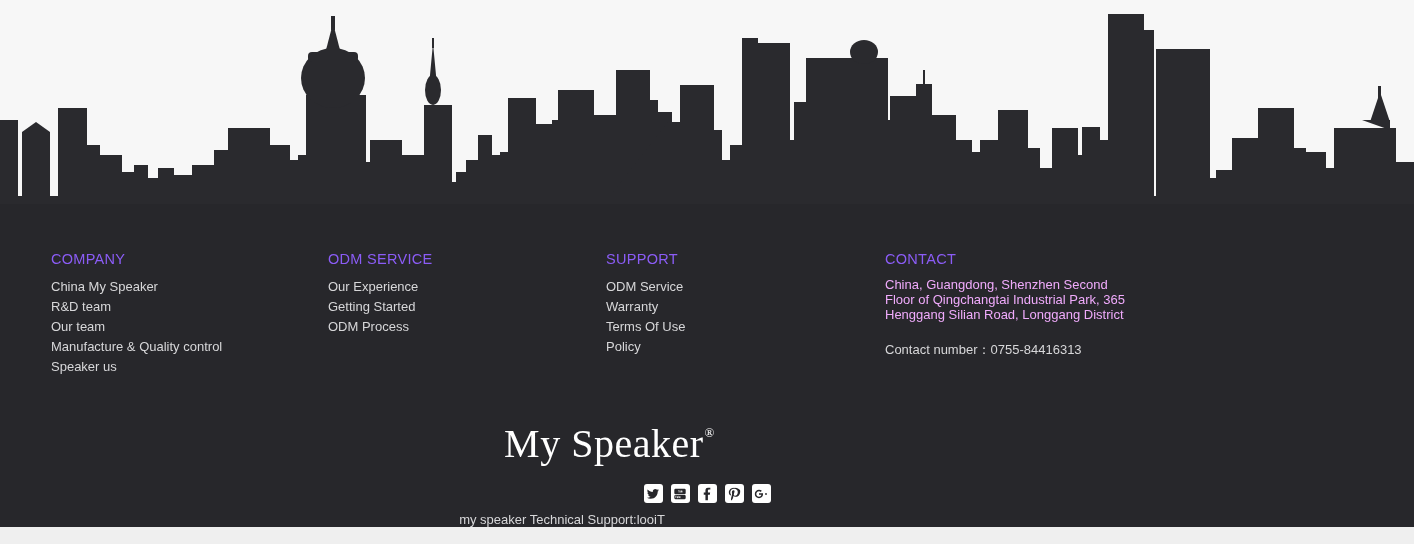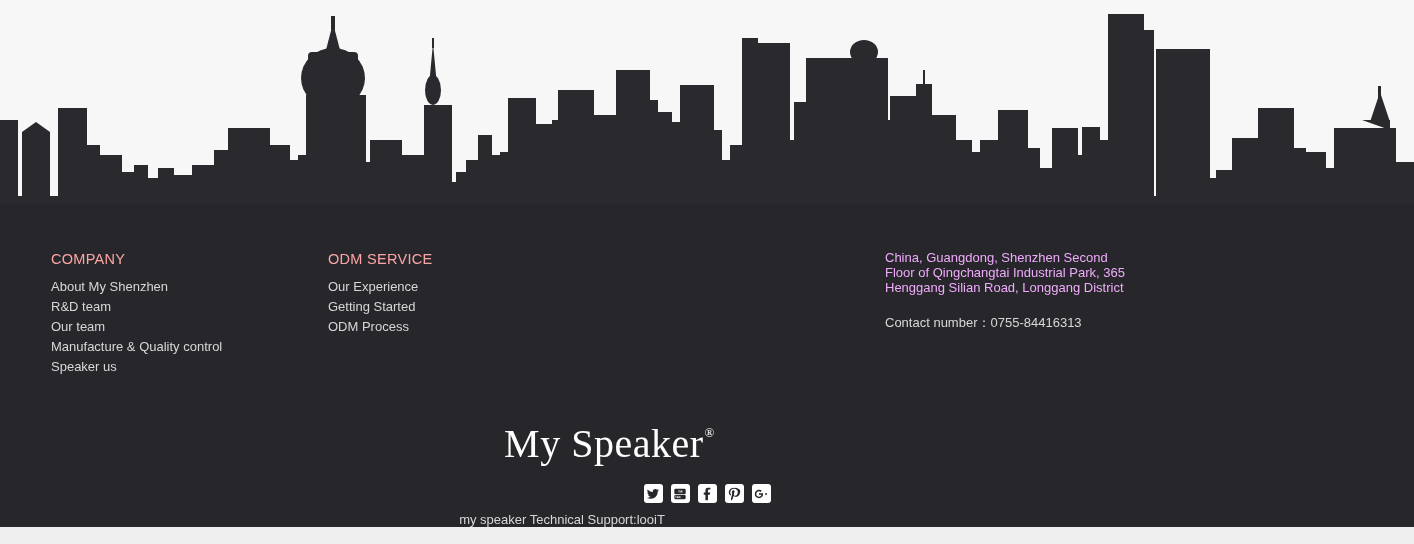--- a/index.html
+++ b/index.html
@@ -60,21 +60,21 @@
   .col {
     position: absolute;
     top: 0;
   }
   .col-company  { left: 51px;  width: 270px; }
   .col-odm      { left: 328px; width: 270px; }
   .col-support  { left: 606px; width: 260px; }
   .col-contact  { left: 885px; width: 300px; }
 
   .col-title {
-    color: #fca5a5;
+    color: #8b5cf6;
     font-size: 14.5px;
     letter-spacing: 0.3px;
     line-height: 18px;
     margin: 0 0 9px 0;
     font-weight: 400;
     white-space: nowrap;
   }
   .col-link {
     display: block;
     color: #d7d7d9;
@@ -288,36 +288,44 @@
       </g>
     </svg>
   </div>
 
   <div class="footer-dark">
 
     <div class="cols">
 
       <div class="col col-company">
         <div class="col-title">COMPANY</div>
-        <a class="col-link">About My Shenzhen</a>
+        <a class="col-link">China My Speaker</a>
         <a class="col-link">R&amp;D team</a>
         <a class="col-link">Our team</a>
         <a class="col-link">Manufacture &amp; Quality control</a>
         <a class="col-link">Speaker us</a>
       </div>
 
       <div class="col col-odm">
         <div class="col-title">ODM SERVICE</div>
         <a class="col-link">Our Experience</a>
         <a class="col-link">Getting Started</a>
         <a class="col-link">ODM Process</a>
       </div>
 
+      <div class="col col-support">
+        <div class="col-title">SUPPORT</div>
+        <a class="col-link">ODM Service</a>
+        <a class="col-link">Warranty</a>
+        <a class="col-link">Terms Of Use</a>
+        <a class="col-link">Policy</a>
+      </div>
 
       <div class="col col-contact">
+        <div class="col-title">CONTACT</div>
         <div class="addr-line">China, Guangdong, Shenzhen Second</div>
         <div class="addr-line">Floor of Qingchangtai Industrial Park, 365</div>
         <div class="addr-line">Henggang Silian Road, Longgang District</div>
         <div class="contact-number"><span>Contact number：</span><span>0755-84416313</span></div>
       </div>
     </div>
 
     <div class="brand">
       <span class="brand-name"><span>My Speaker</span><span class="brand-reg">®</span></span>
     </div>

